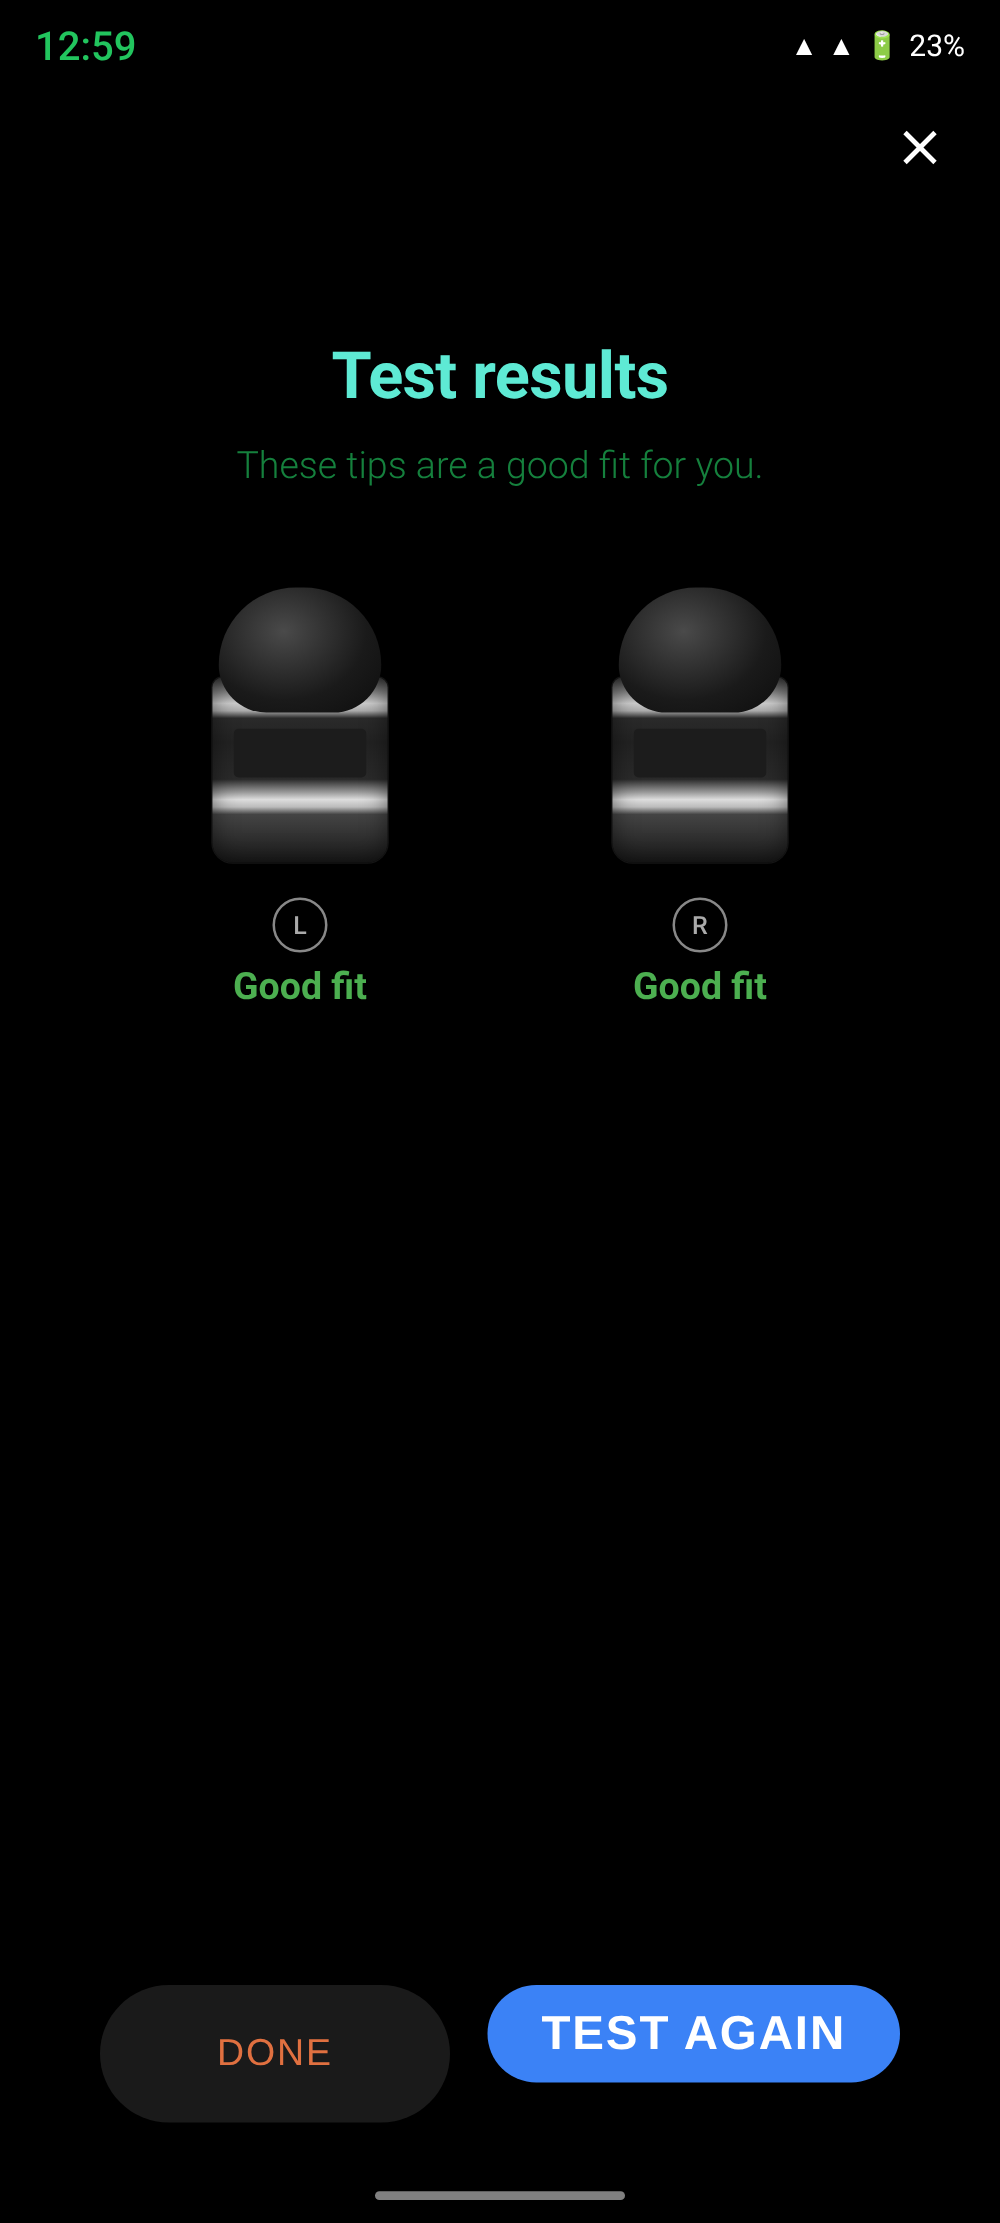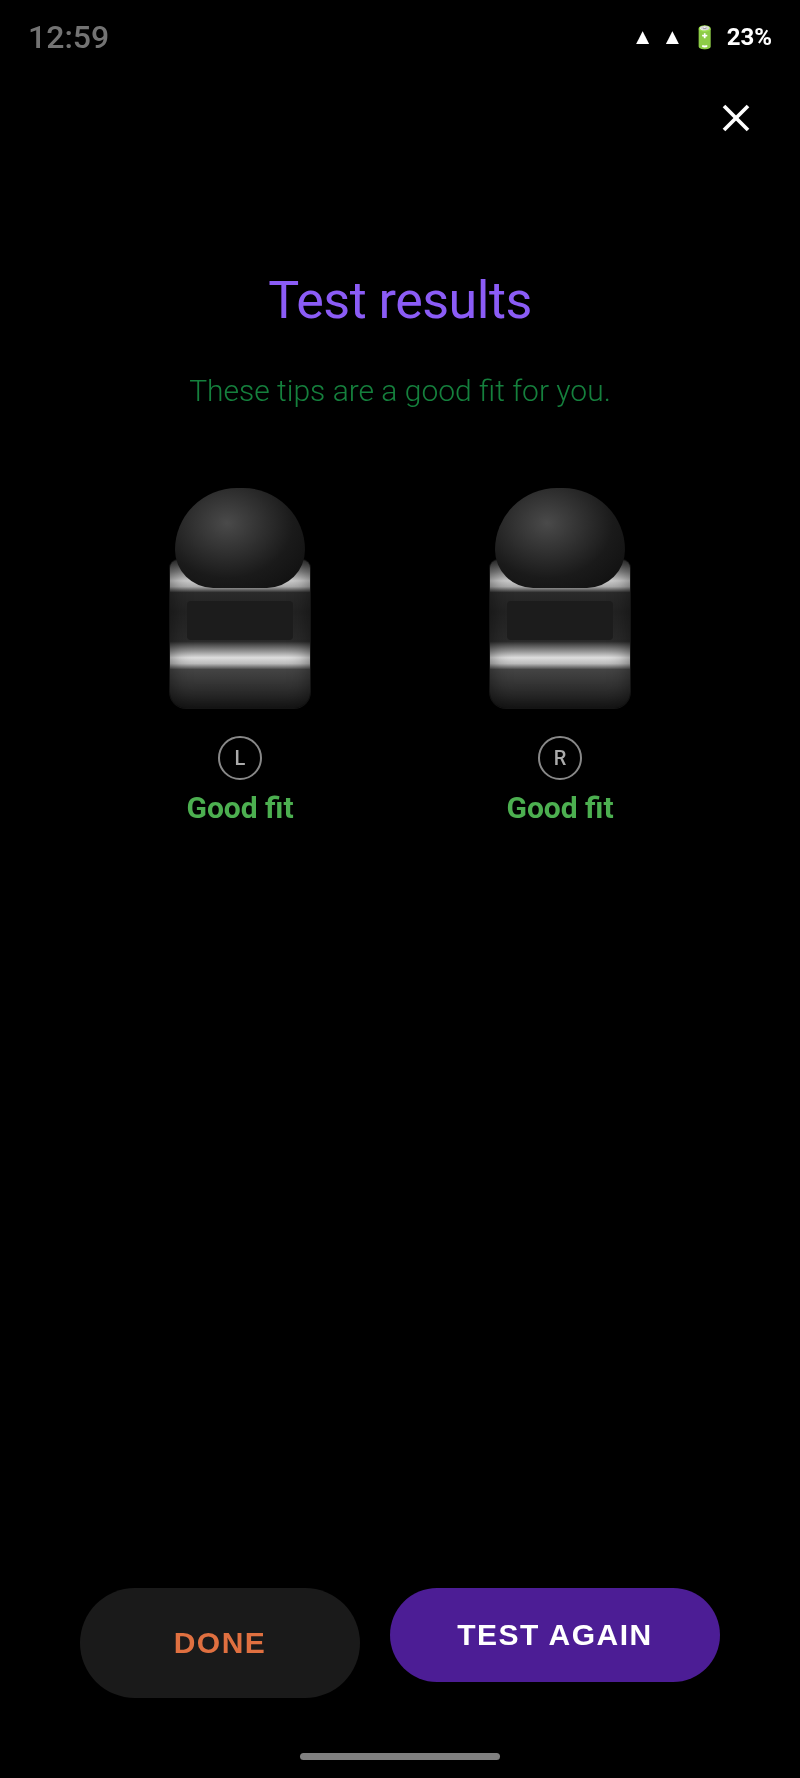--- a/index.html
+++ b/index.html
@@ -20,37 +20,37 @@
       display: flex;
       justify-content: space-between;
       align-items: center;
       padding: 14px 28px 10px 28px;
       height: 70px;
     }
 
     .status-time {
       font-size: 32px;
       font-weight: 500;
-      color: #737373;
+      color: #22c55e;
     }
 
     .status-icons {
       display: flex;
       align-items: center;
       gap: 8px;
     }
 
     .status-icon {
       color: #fff;
       font-size: 22px;
     }
 
     .status-battery {
       font-size: 24px;
-      font-weight: 700;
+      font-weight: 400;
     }
 
     
     .close-btn {
       position: absolute;
       top: 90px;
       right: 36px;
       width: 56px;
       height: 56px;
       display: flex;
@@ -69,24 +69,24 @@
     
     .main-content {
       display: flex;
       flex-direction: column;
       align-items: center;
       padding-top: 200px;
     }
 
     .page-title {
       font-size: 52px;
-      font-weight: 400;
-      color: #8b5cf6;
+      font-weight: 700;
+      color: #5eead4;
       text-align: center;
-      margin-bottom: 42px;
+      margin-bottom: 24px;
       letter-spacing: -0.5px;
     }
 
     .page-subtitle {
       font-size: 30px;
       font-weight: 300;
       color: #15803d;
       text-align: center;
       margin-bottom: 80px;
     }
@@ -205,35 +205,35 @@
     }
 
     .btn-done {
       flex: 1;
       max-width: 280px;
       height: 110px;
       background: #1a1a1a;
       border: none;
       border-radius: 55px;
       font-size: 30px;
-      font-weight: 700;
+      font-weight: 400;
       color: #e07040;
       letter-spacing: 1.5px;
       cursor: pointer;
       text-transform: uppercase;
     }
 
     .btn-test-again {
       flex: 1;
       max-width: 330px;
-      height: 94px;
-      background: #4c1d95;
+      height: 78px;
+      background: #3b82f6;
       border: none;
       border-radius: 55px;
-      font-size: 30px;
+      font-size: 38px;
       font-weight: 700;
       color: #fff;
       letter-spacing: 1.5px;
       cursor: pointer;
       text-transform: uppercase;
     }
 
     
     .home-indicator {
       position: absolute;

